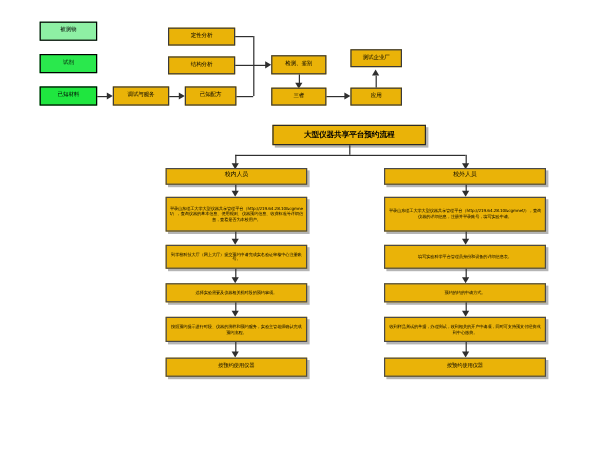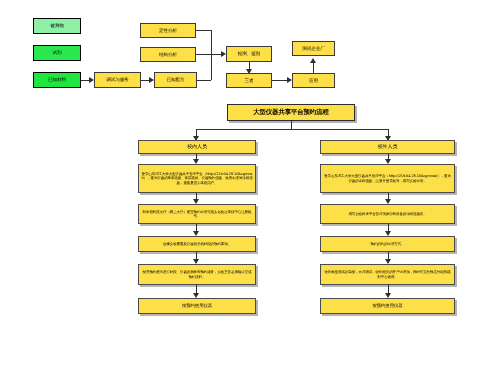--- a/index.html
+++ b/index.html
@@ -21,21 +21,21 @@
     left: 0; top: 0;
     width: 500px;
     height: 375px;
   }
 
   
   .node {
     position: absolute;
     box-sizing: border-box;
     border: 1px solid #3a3a3a;
-    background: #fde047;
+    background: #eab308;
     display: flex;
     align-items: center;
     justify-content: center;
     text-align: center;
     line-height: 1.18;
     letter-spacing: -0.1px;
     overflow: hidden;
     padding: 1px 2px;
   }
   .node .txt {

